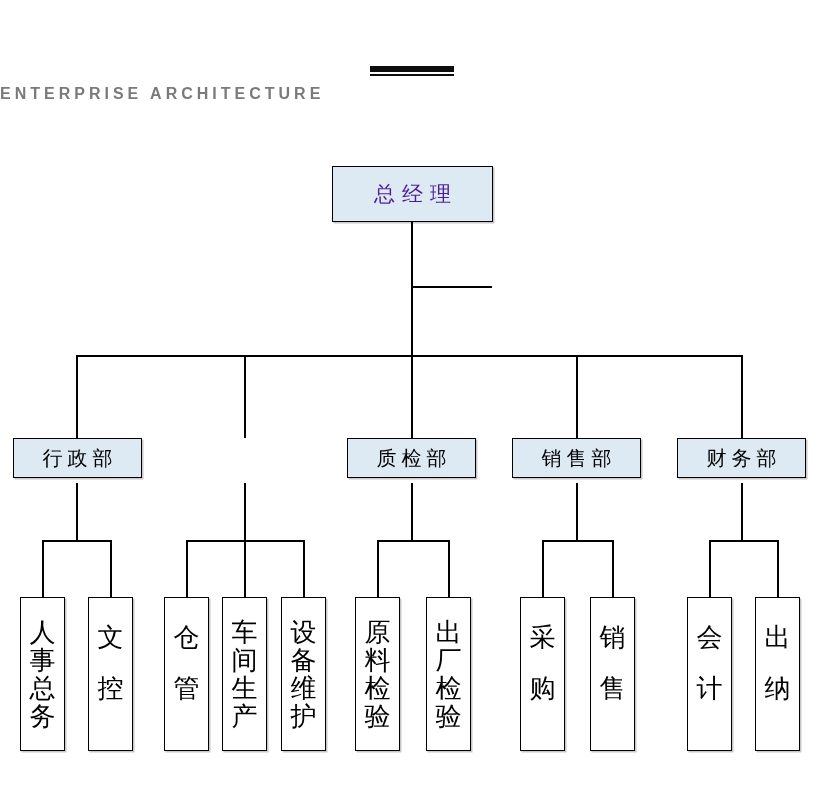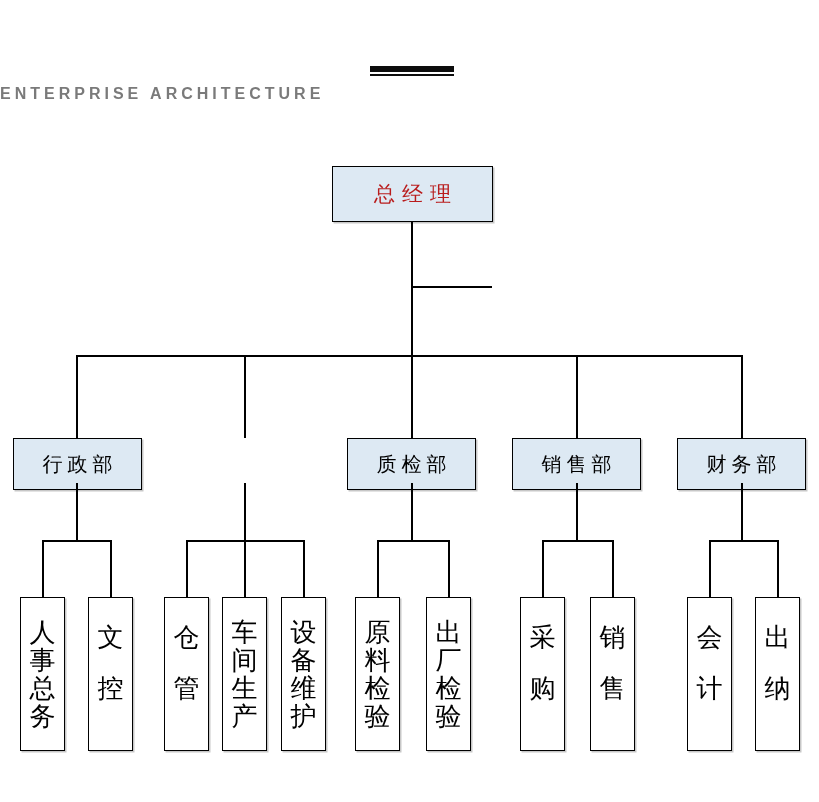--- a/index.html
+++ b/index.html
@@ -40,23 +40,23 @@
     position:absolute;
     border:1.5px solid #000000;
     display:flex; align-items:center; justify-content:center;
     box-shadow:1.5px 1.5px 0 rgba(0,0,0,0.22);
   }
   .blue { background:#dde9f3; }
   .white { background:#ffffff; }
 
   .gm   { left:332px; top:166px; width:161px; height:56px; }
   .rep  { left:492px; top:258px; width:290px; height:57px; }
-  .dept { top:438px; width:129px; height:52px; }
-
-  .gm-label   { font-size:21px; color:#b91c1c; letter-spacing:7px; margin-left:7px; white-space:nowrap; }
+  .dept { top:438px; width:129px; height:40px; }
+
+  .gm-label   { font-size:21px; color:#4c1d95; letter-spacing:7px; margin-left:7px; white-space:nowrap; }
   .rep-label  { font-size:20px; color:#000; letter-spacing:4px; margin-left:4px; white-space:nowrap; }
   .dept-label { font-size:20px; color:#000; letter-spacing:5px; margin-left:5px; white-space:nowrap; }
 
   .leaf { top:597px; width:45px; height:154px; }
 
   .vcol {
     display:flex; flex-direction:column; align-items:center;
     font-size:26px; color:#000; line-height:1;
   }
   .g4 { gap:2px; }

